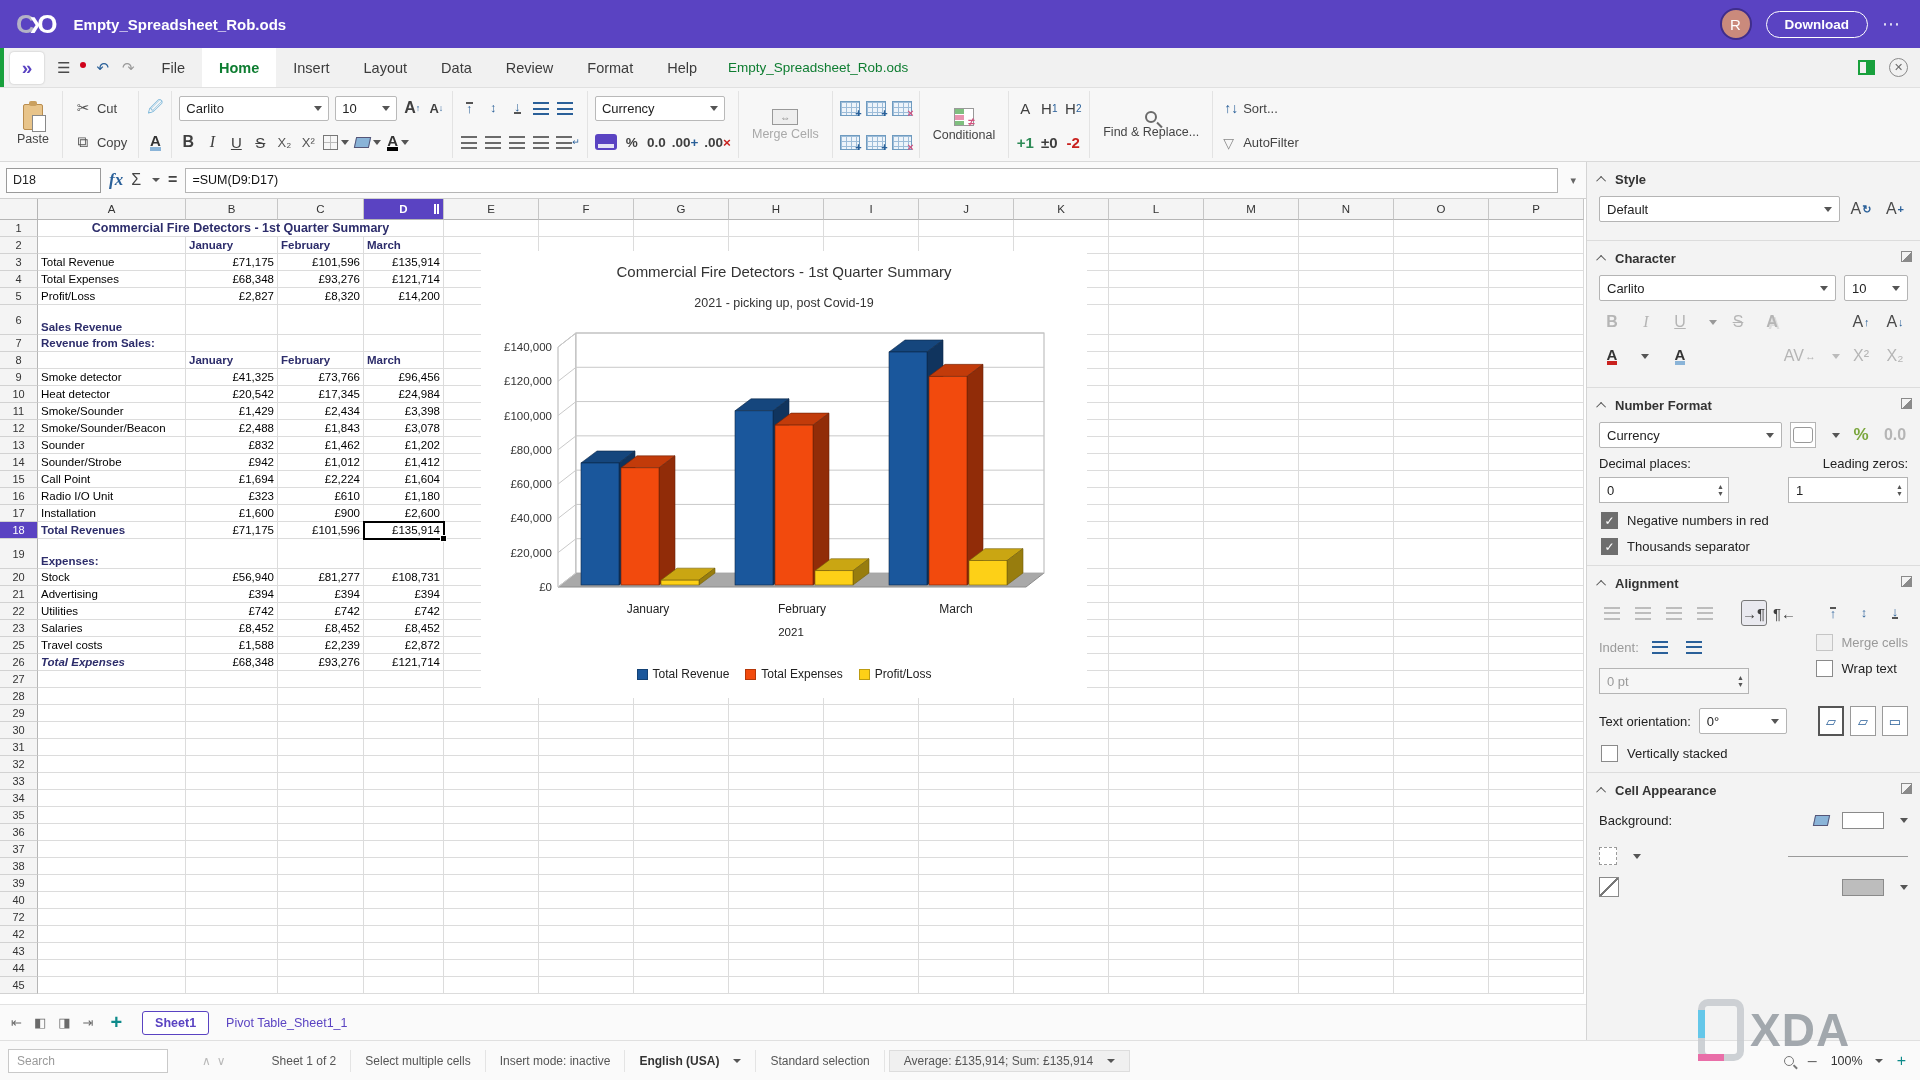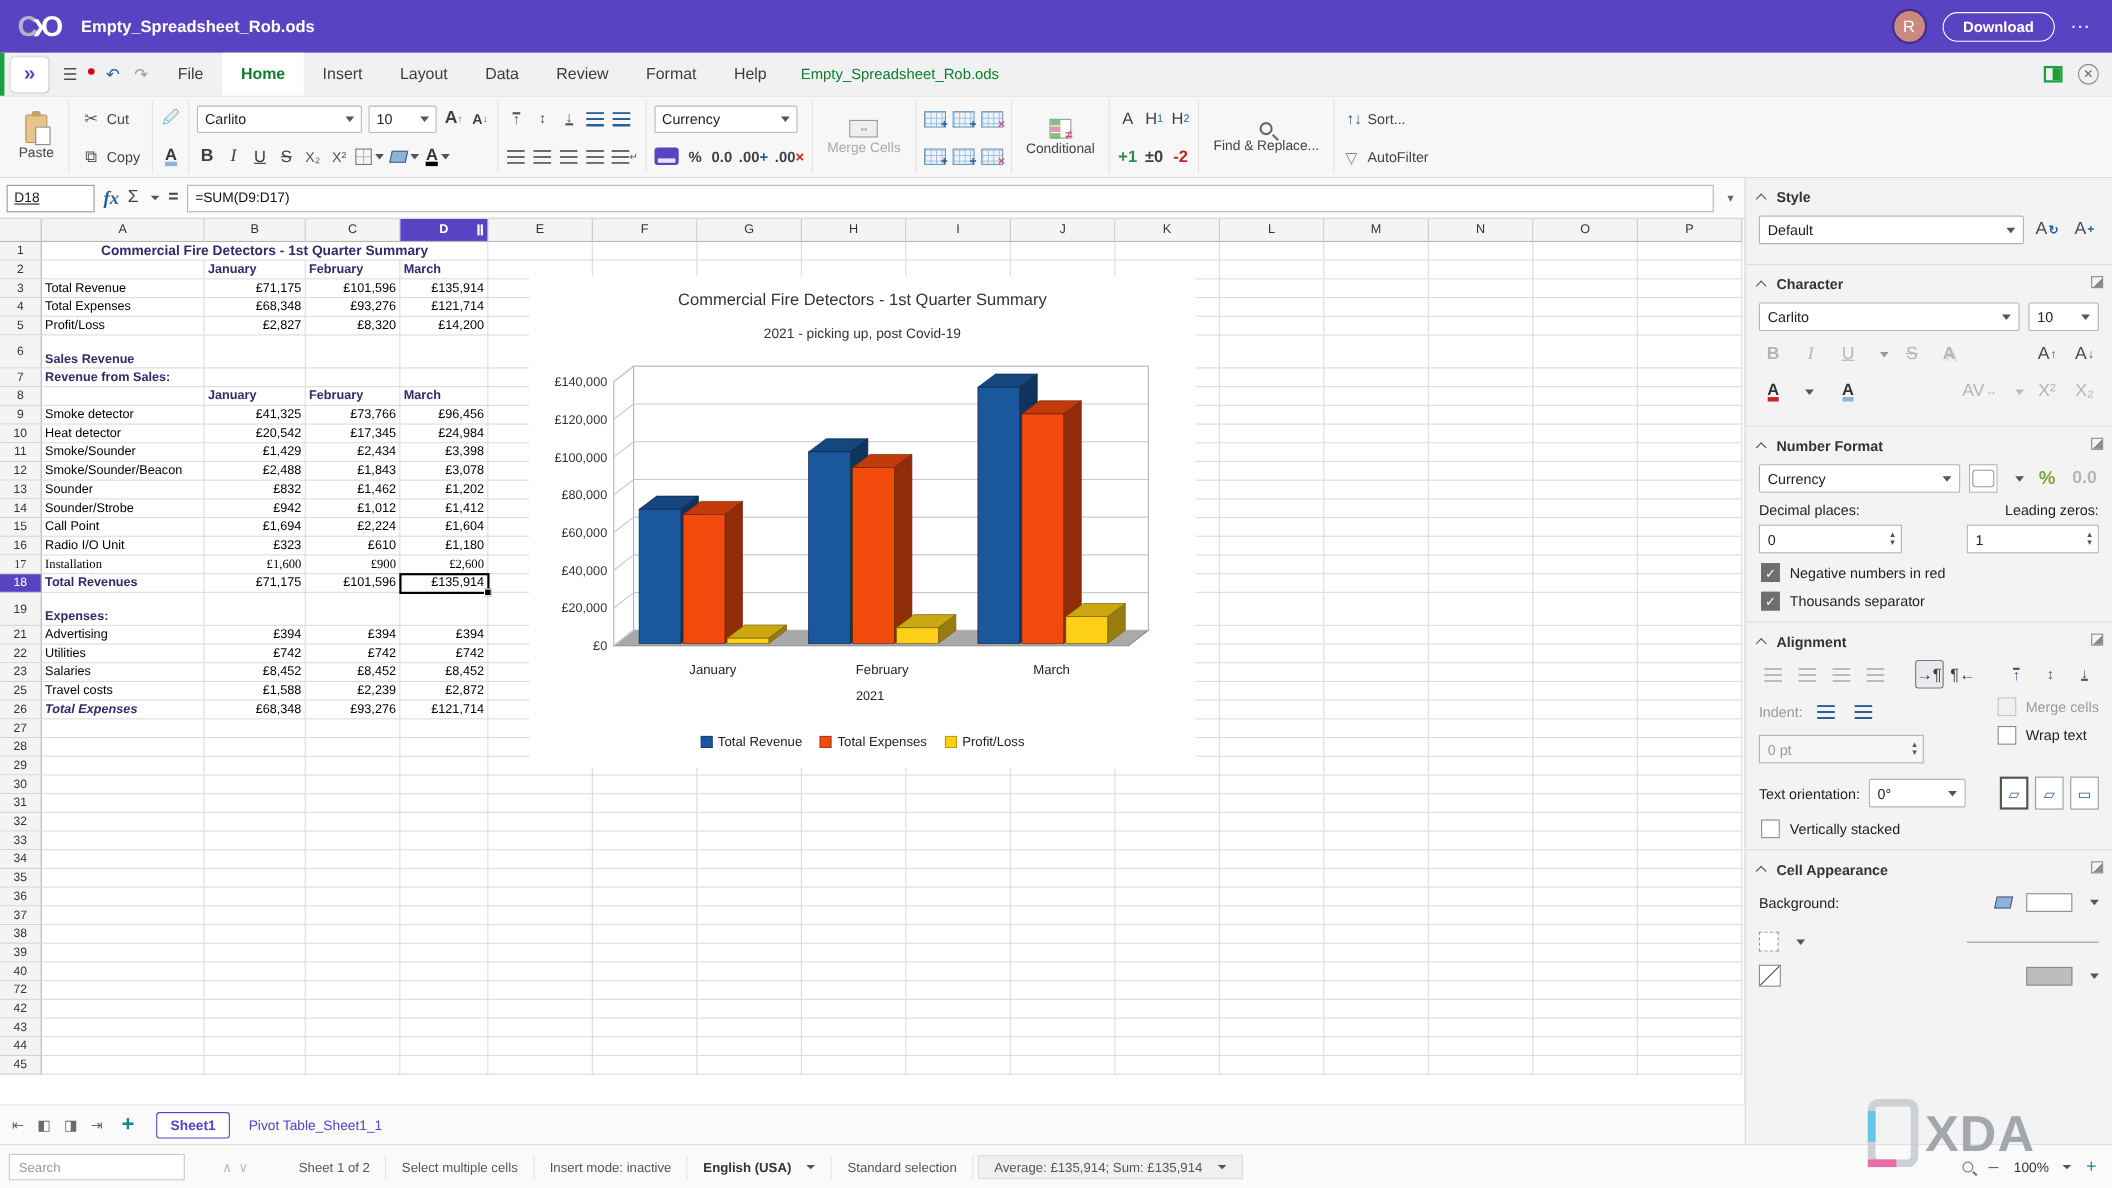--- a/index.html
+++ b/index.html
@@ -85,21 +85,21 @@
   .hglyph{font-size:15px;color:#3f3f3f;} .hglyph sub{font-size:10px;color:#2a6099;}
   .pm{font-size:15px;font-weight:700;color:#3f3f3f;} .pm .g{color:#2e8b57;} .pm .r{color:#c9211e;}
   .magnifier{width:12px;height:12px;border:2px solid #6a6a6a;border-radius:50%;position:relative;}
   .magnifier::after{content:"";position:absolute;width:7px;height:2px;background:#6a6a6a;transform:rotate(45deg);left:9px;top:11px;}
   .funnel{width:0;height:0;border-left:7px solid transparent;border-right:7px solid transparent;border-top:9px solid transparent;border-top-color:transparent;position:relative;}
   .funnel::before{content:"▽";position:absolute;left:-8px;top:-12px;color:#888;font-size:14px;}
   .sorticon{color:#2a6099;font-size:14px;}
 
   
   .formulabar{position:absolute;top:162px;left:0;width:1586px;height:37px;background:#fafafa;border-bottom:1px solid #cfcfcf;display:flex;align-items:center;padding:0 6px;gap:8px;}
-  .namebox{width:80px;height:25px;background:#fff;border:1px solid #9a9a9a;font-size:12.5px;color:#222;display:flex;align-items:center;padding:0 6px;text-decoration:underline;}
+  .namebox{width:95px;height:25px;background:#fff;border:1px solid #9a9a9a;font-size:12.5px;color:#222;display:flex;align-items:center;padding:0 6px;}
   .fx{font-family:"Liberation Serif",serif;font-style:italic;font-weight:700;color:#2a6099;font-size:17px;}
   .sigma{font-size:16px;color:#444;display:flex;align-items:center;gap:3px;}
   .eq{font-size:16px;color:#444;font-weight:700;}
   .formula-input{flex:1;height:25px;background:#fff;border:1px solid #b5b5b5;font-size:12.5px;color:#111;display:flex;align-items:center;padding:0 6px;}
   .fb-caret{color:#666;font-size:11px;padding:0 4px;}
 
   
   .sheet{position:absolute;top:199px;left:0;width:1586px;height:805px;overflow:hidden;background:#fff;}
   .colheaders{display:flex;height:21px;}
   .corner{width:38px;background:var(--hdrbg);border-right:1px solid #b5b5b5;border-bottom:1px solid #b5b5b5;flex:none;}
@@ -773,21 +773,21 @@
           <div class="cell" style="width: 95px;"></div>
           <div class="cell" style="width: 95px;"></div>
           <div class="cell" style="width: 95px;"></div>
           <div class="cell" style="width: 95px;"></div>
           <div class="cell" style="width: 95px;"></div>
           <div class="cell" style="width: 95px;"></div>
           <div class="cell" style="width: 95px;"></div>
           <div class="cell" style="width: 95px;"></div>
           <div class="cell" style="width: 95px;"></div>
         </div>
-        <div class="srow" style="height: 17px; font-family: Liberation Serif, serif;">
+        <div class="srow" style="height: 17px;">
           <div class="rowhdr">17</div>
           <div class="cell" style="width: 148px;">Installation</div>
           <div class="cell num" style="width: 92px;">£1,600</div>
           <div class="cell num" style="width: 86px;">£900</div>
           <div class="cell num" style="width: 80px;">£2,600</div>
           <div class="cell" style="width: 95px;"></div>
           <div class="cell" style="width: 95px;"></div>
           <div class="cell" style="width: 95px;"></div>
           <div class="cell" style="width: 95px;"></div>
           <div class="cell" style="width: 95px;"></div>
@@ -817,20 +817,39 @@
           <div class="cell" style="width: 95px;"></div>
           <div class="cell" style="width: 95px;"></div>
           <div class="cell" style="width: 95px;"></div>
         </div>
         <div class="srow" style="height: 30px;">
           <div class="rowhdr">19</div>
           <div class="cell sec bottom" style="width: 148px;">Expenses:</div>
           <div class="cell" style="width: 92px;"></div>
           <div class="cell" style="width: 86px;"></div>
           <div class="cell" style="width: 80px;"></div>
+          <div class="cell" style="width: 95px;"></div>
+          <div class="cell" style="width: 95px;"></div>
+          <div class="cell" style="width: 95px;"></div>
+          <div class="cell" style="width: 95px;"></div>
+          <div class="cell" style="width: 95px;"></div>
+          <div class="cell" style="width: 95px;"></div>
+          <div class="cell" style="width: 95px;"></div>
+          <div class="cell" style="width: 95px;"></div>
+          <div class="cell" style="width: 95px;"></div>
+          <div class="cell" style="width: 95px;"></div>
+          <div class="cell" style="width: 95px;"></div>
+          <div class="cell" style="width: 95px;"></div>
+        </div>
+        <div class="srow" style="height: 17px;">
+          <div class="rowhdr">20</div>
+          <div class="cell" style="width: 148px;">Stock</div>
+          <div class="cell num" style="width: 92px;">£56,940</div>
+          <div class="cell num" style="width: 86px;">£81,277</div>
+          <div class="cell num" style="width: 80px;">£108,731</div>
           <div class="cell" style="width: 95px;"></div>
           <div class="cell" style="width: 95px;"></div>
           <div class="cell" style="width: 95px;"></div>
           <div class="cell" style="width: 95px;"></div>
           <div class="cell" style="width: 95px;"></div>
           <div class="cell" style="width: 95px;"></div>
           <div class="cell" style="width: 95px;"></div>
           <div class="cell" style="width: 95px;"></div>
           <div class="cell" style="width: 95px;"></div>
           <div class="cell" style="width: 95px;"></div>

